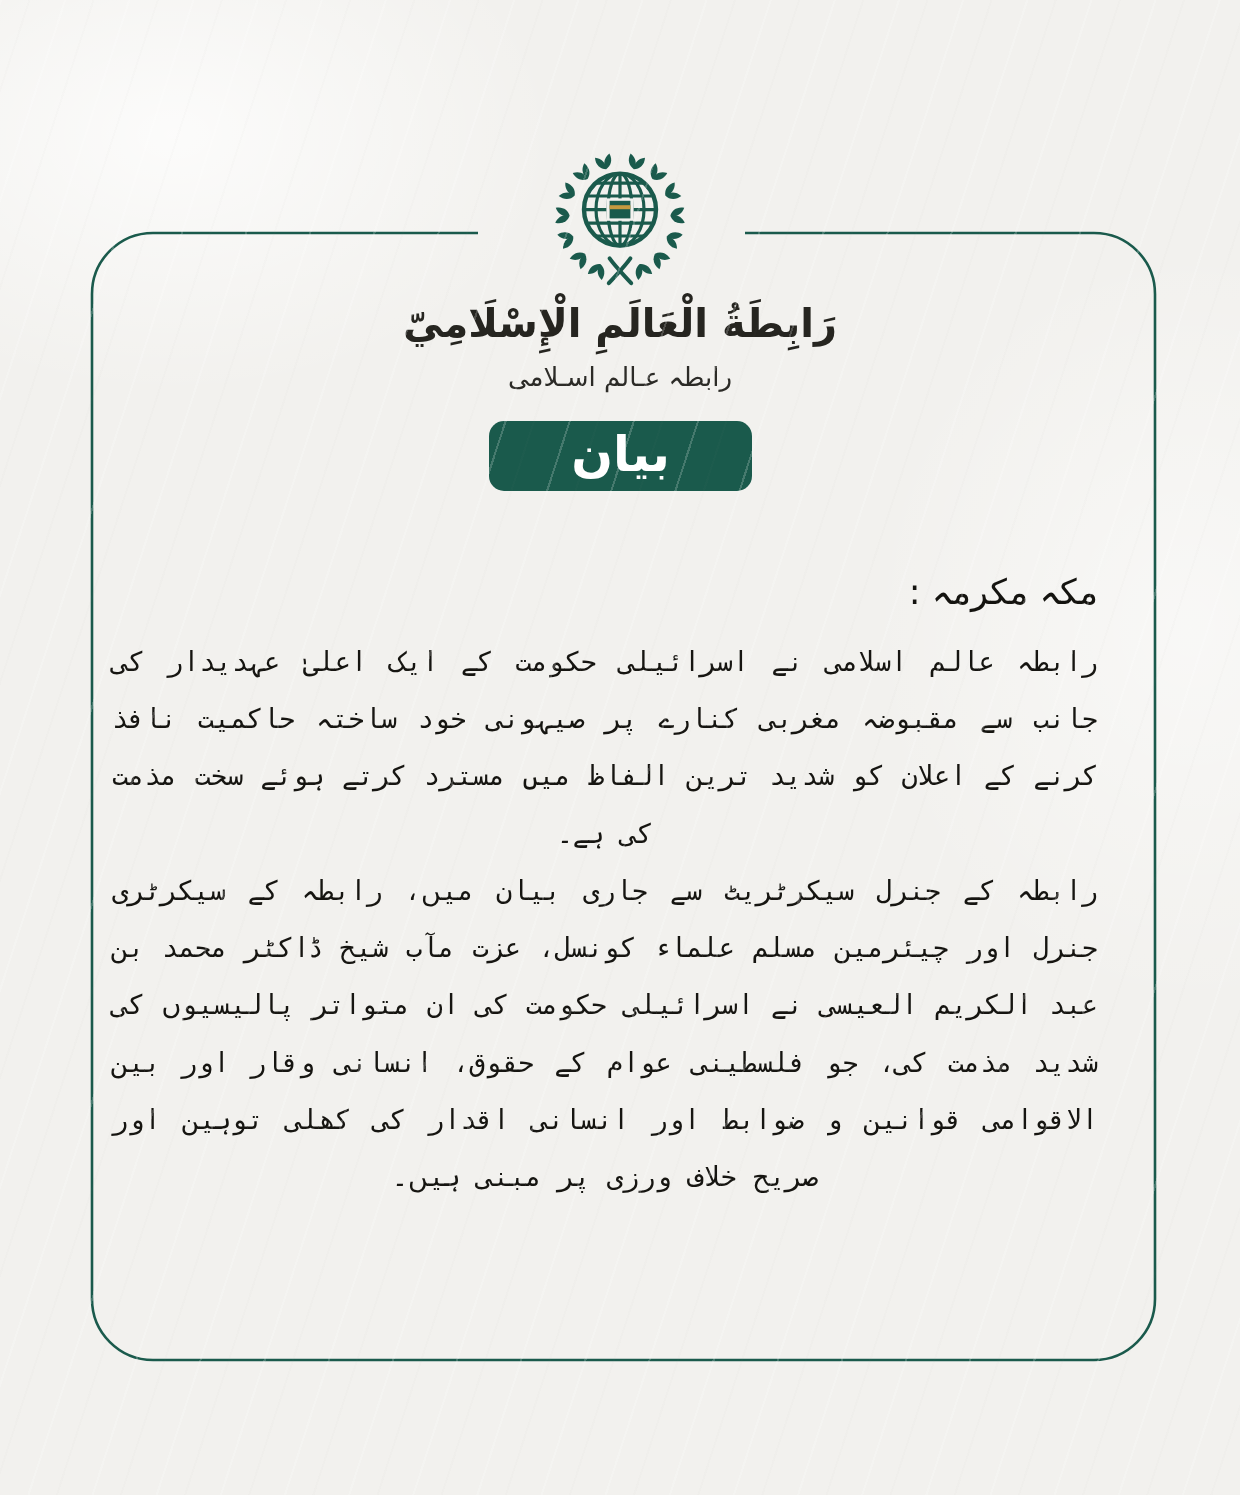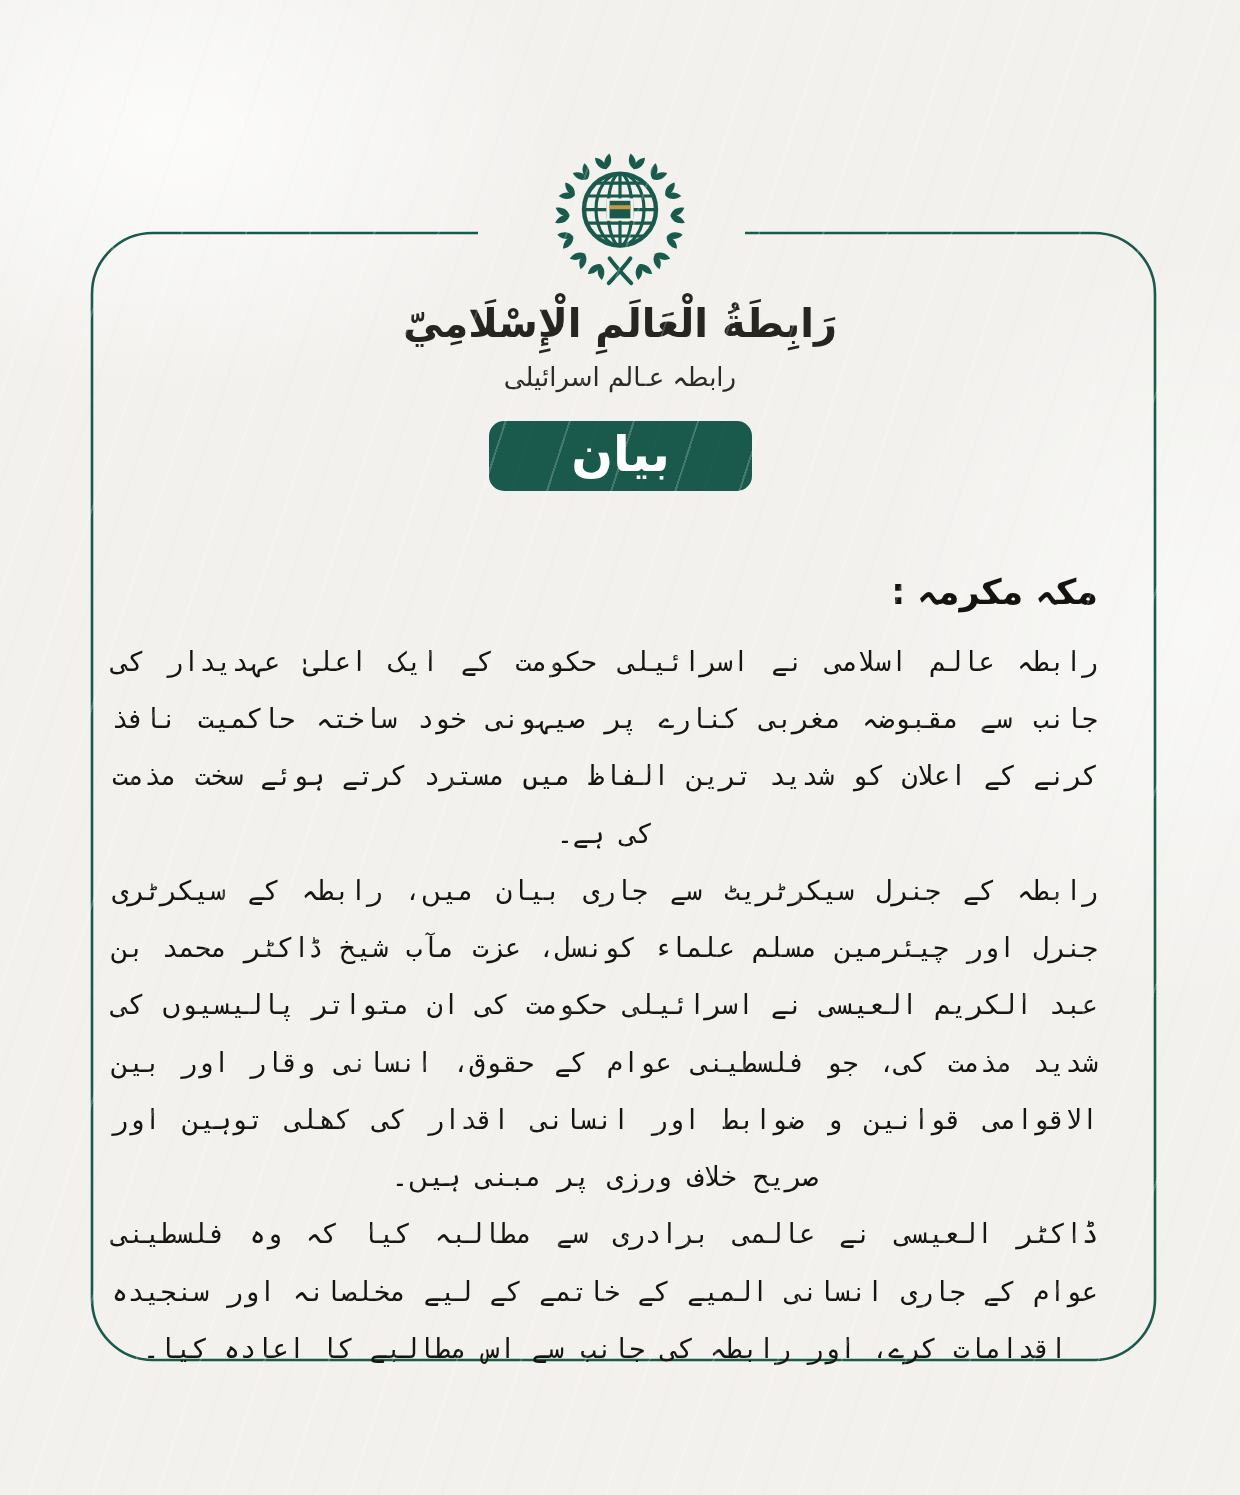--- a/index.html
+++ b/index.html
@@ -71,21 +71,21 @@
     color:var(--banner-text);
     font-size:49px;font-weight:bold;
     line-height:68px;direction:rtl;
   }
   .statement{
     position:absolute;left:112px;top:572px;width:986px;
     direction:rtl;
     z-index:2;
   }
   .dateline{
-    font-size:35px;font-weight:bold;color:#14130f;
+    font-size:35px;font-weight:normal;color:#14130f;
     text-align:right;
     margin-bottom:24px;
   }
   .para{
     font-size:27px;color:#161511;
     line-height:2.12;
     text-align:justify;
     text-align-last:center;
     font-family:Liberation Mono, monospace;
   }
@@ -189,28 +189,27 @@
           </g>
 
         <g stroke="currentColor" stroke-width="5" stroke-linecap="round" fill="none">
           <path d="M86,174 C96,163 106,153 113,143"></path>
           <path d="M114,174 C104,163 94,153 87,143"></path>
         </g>
       </g>
     </svg>
 
     <div class="title-arabic">رَابِطَةُ الْعَالَمِ الْإِسْلَامِيّ</div>
-    <div class="title-urdu">رابطہ عـالم اسرائیلی</div>
+    <div class="title-urdu">رابطہ عـالم اسـلامی</div>
 
     <div class="banner">
       <div class="banner-label">بیان</div>
     </div>
   </div>
 
   <div class="statement">
     <div class="dateline">مکہ مکرمہ :</div>
     <p class="para">رابطہ عالم اسلامی نے اسرائیلی حکومت کے ایک اعلیٰ عہدیدار کی جانب سے مقبوضہ مغربی کنارے پر صیہونی خود ساختہ حاکمیت نافذ کرنے کے اعلان کو شدید ترین الفاظ میں مسترد کرتے ہوئے سخت مذمت کی ہے۔</p>
     <p class="para">رابطہ کے جنرل سیکرٹریٹ سے جاری بیان میں، رابطہ کے سیکرٹری جنرل اور چیئرمین مسلم علماء کونسل، عزت مآب شیخ ڈاکٹر محمد بن عبد الکریم العیسی نے اسرائیلی حکومت کی ان متواتر پالیسیوں کی شدید مذمت کی، جو فلسطینی عوام کے حقوق، انسانی وقار اور بین الاقوامی قوانین و ضوابط اور انسانی اقدار کی کھلی توہین اور صریح خلاف ورزی پر مبنی ہیں۔</p>
-    <p class="para">ڈاکٹر العیسی نے عالمی برادری سے مطالبہ کیا کہ وہ فلسطینی عوام کے جاری انسانی المیے کے خاتمے کے لیے مخلصانہ اور سنجیدہ اقدامات کرے، اور رابطہ کی جانب سے اس مطالبے کا اعادہ کیا۔</p>
   </div>
 
   <div class="texture"></div>
 </div>
 
 </body></html>

